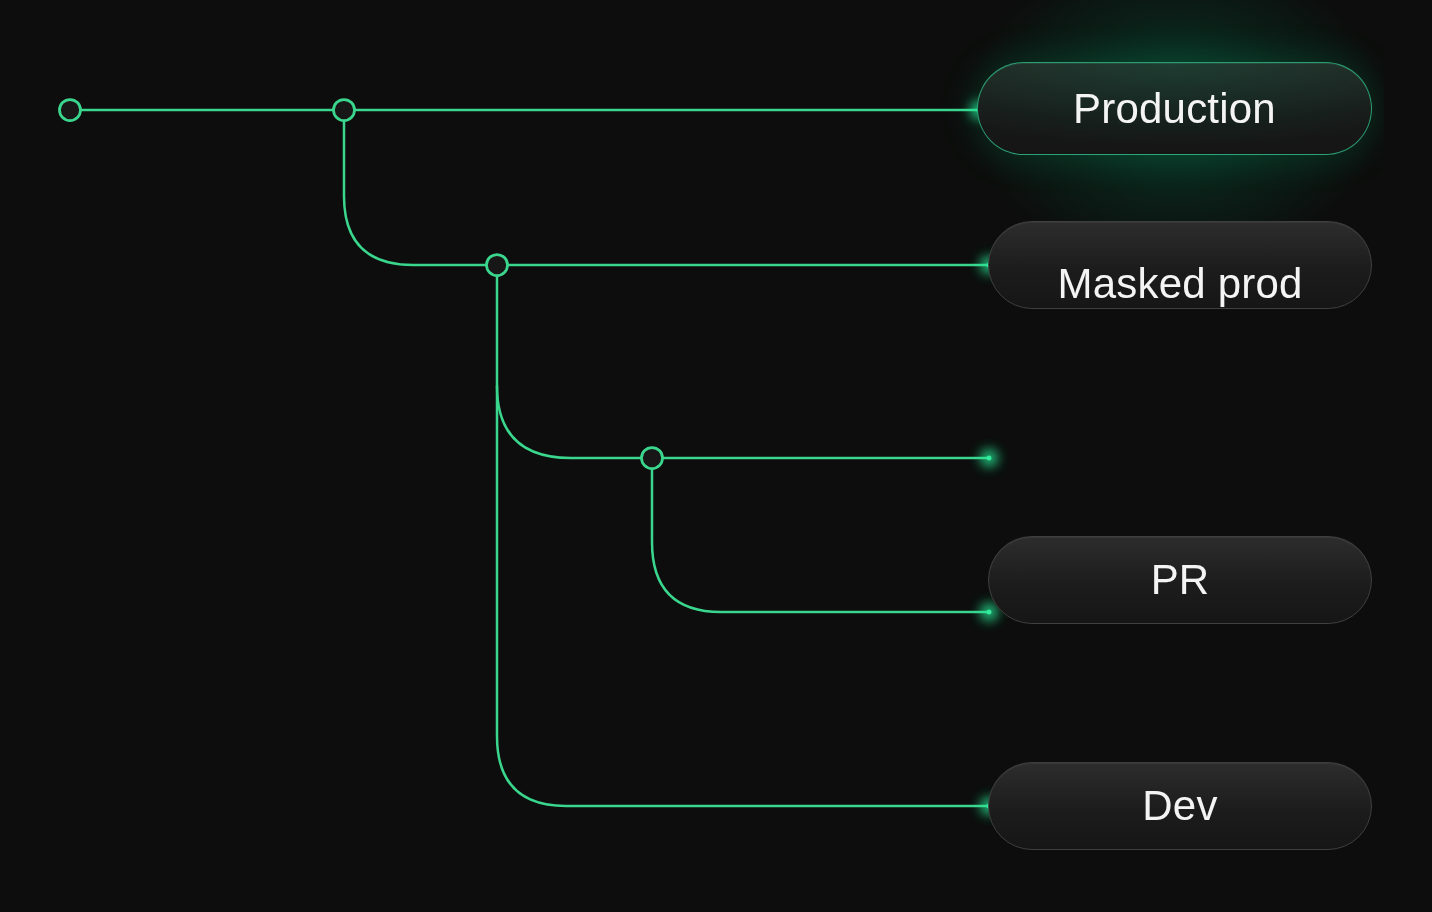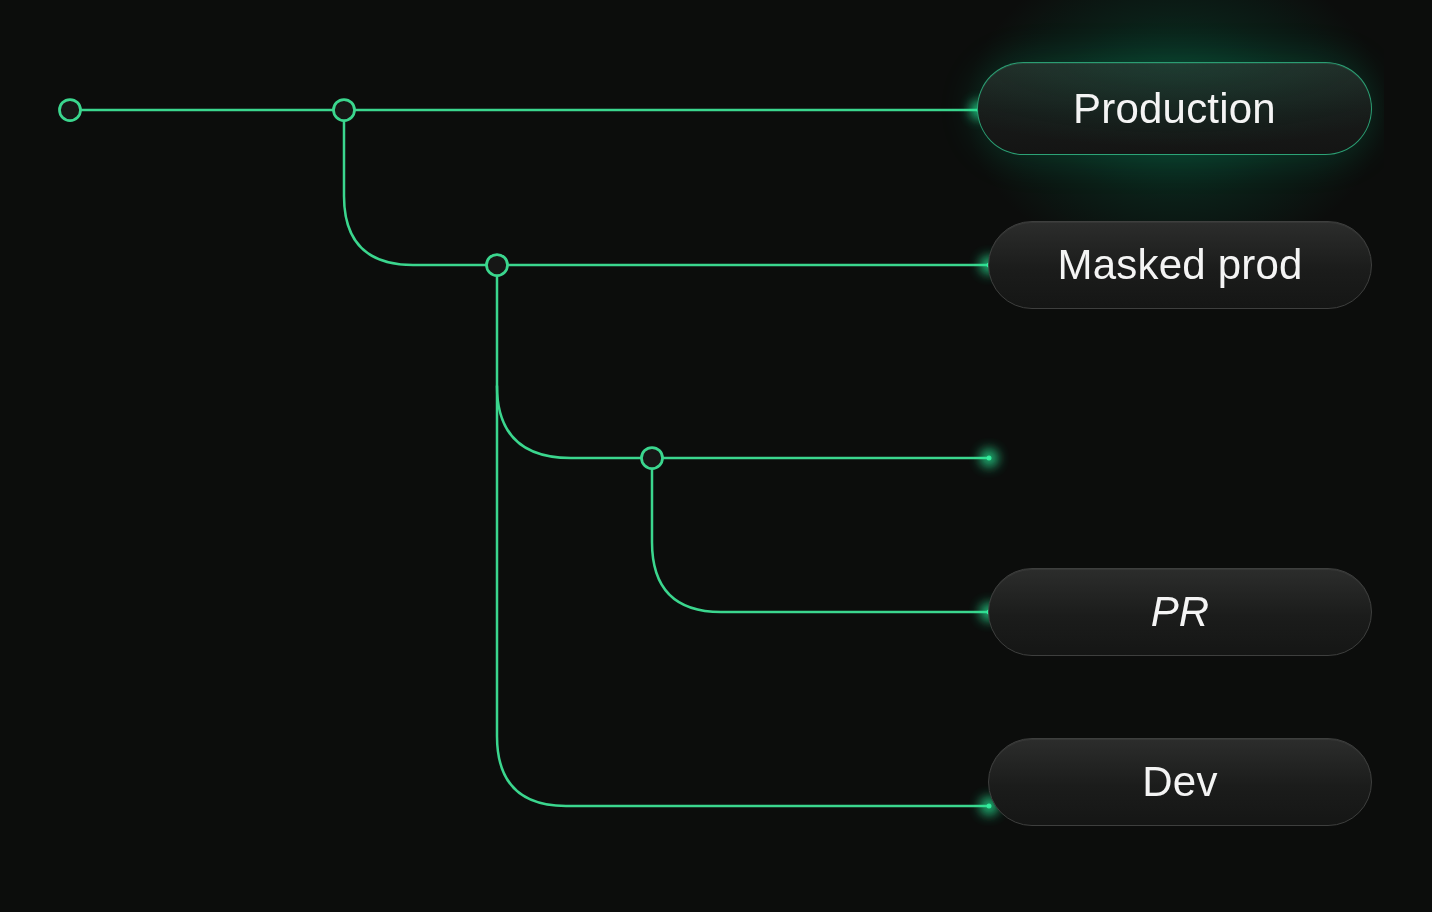--- a/index.html
+++ b/index.html
@@ -115,26 +115,26 @@
     <circle class="branch-node" cx="70" cy="110" r="10.5"></circle>
     <circle class="branch-node" cx="344" cy="110" r="10.5"></circle>
     <circle class="branch-node" cx="497" cy="265" r="10.5"></circle>
     <circle class="branch-node" cx="652" cy="458" r="10.5"></circle>
   </svg>
 
   <div class="pill highlight" style="left:977px; top:62px; width:395px; height:93px;">
     <span>Production</span>
   </div>
 
-  <div class="pill" style="left:988px; top:221px; width:384px; height:88px;">
+  <div class="pill" style="left:988px; top:221px; width:384px; height:88px;align-items:flex-end;">
     <span>Masked prod</span>
   </div>
 
 
-  <div class="pill" style="left:988px; top:568px; width:384px; height:88px;font-style:italic;">
+  <div class="pill" style="left:988px; top:536px; width:384px; height:88px;">
     <span>PR</span>
   </div>
 
-  <div class="pill" style="left:988px; top:738px; width:384px; height:88px;">
+  <div class="pill" style="left:988px; top:762px; width:384px; height:88px;">
     <span>Dev</span>
   </div>
 
 </div>
 
 </body></html>

